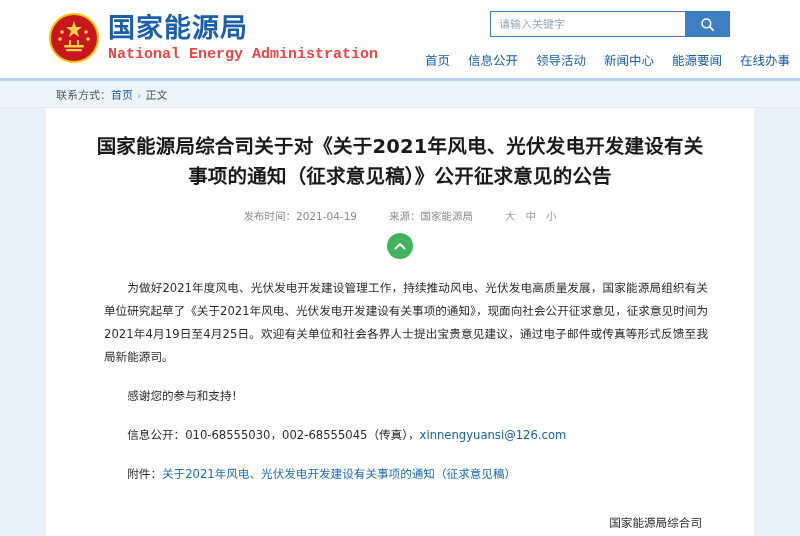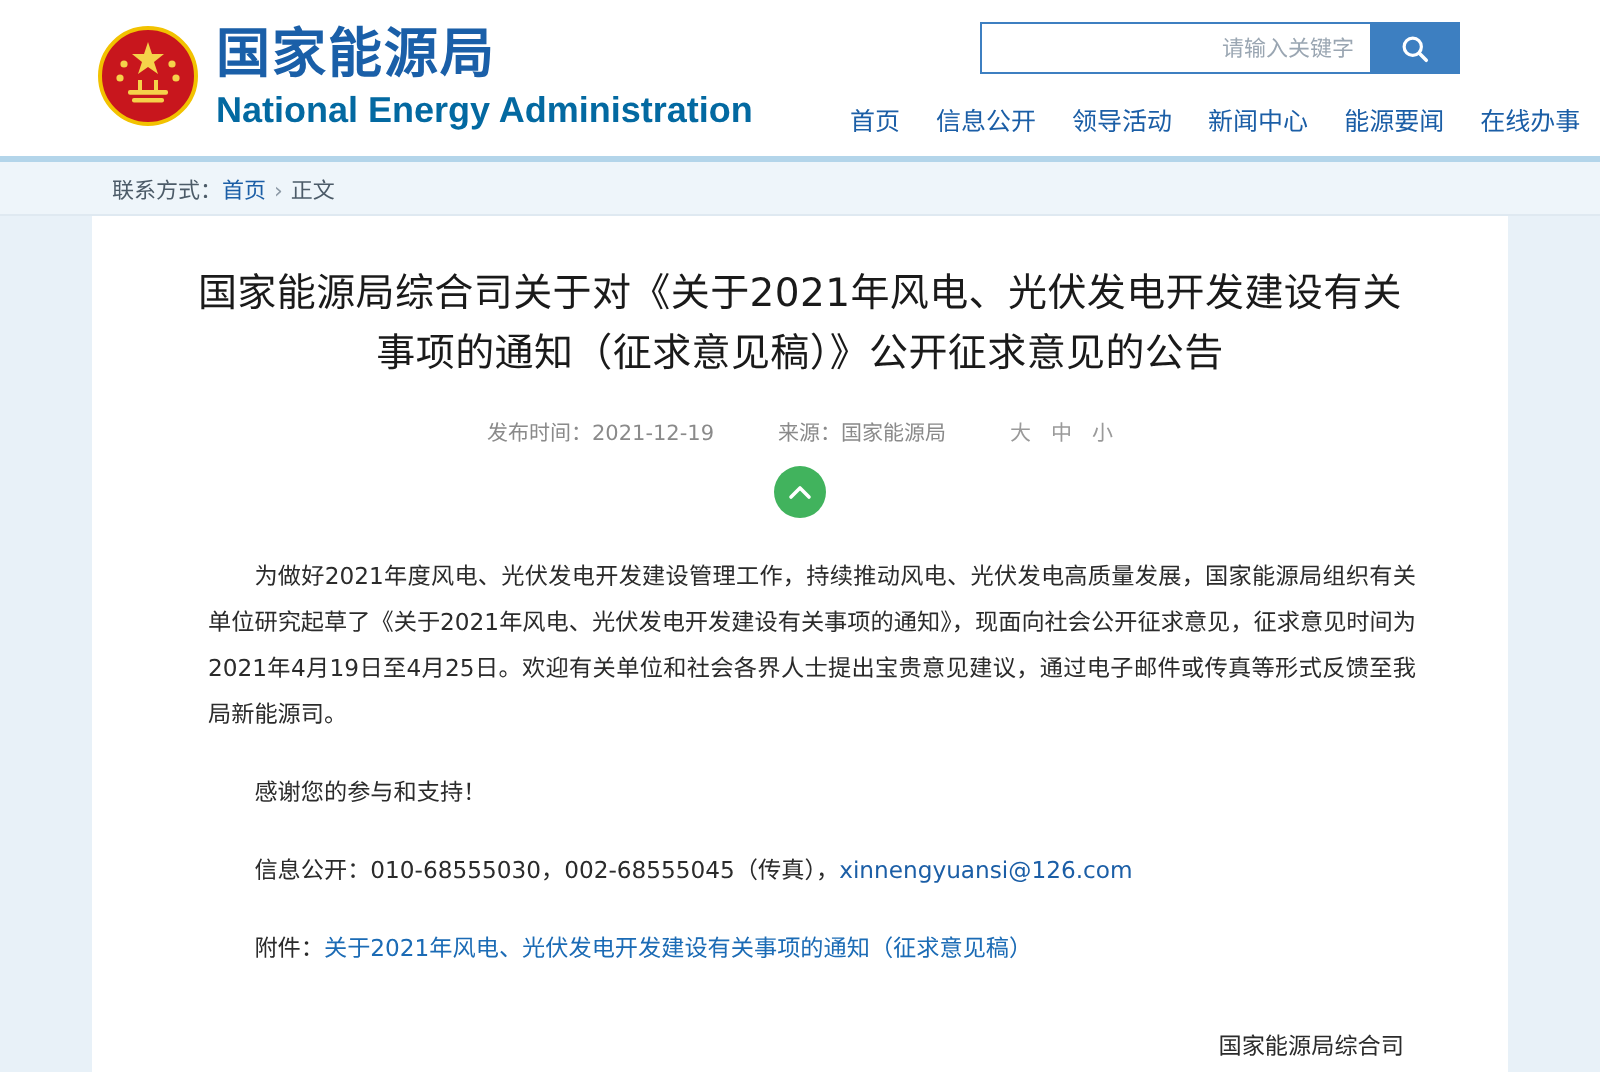--- a/index.html
+++ b/index.html
@@ -51,24 +51,24 @@
   .site-title-cn {
     font-family: "DejaVu Sans", "Liberation Sans", sans-serif;
     font-size: 27px;
     font-weight: bold;
     color: #1a5fa8;
     letter-spacing: 1px;
     line-height: 30px;
     white-space: nowrap;
   }
   .site-title-en {
-    font-family: Liberation Sans, sans-serif;
-    font-size: 18px;
+    font-family: Liberation Mono, monospace;
+    font-size: 15px;
     font-weight: bold;
-    color: #0369a1;
+    color: #ef4444;
     line-height: 18px;
     margin-top: 3px;
     white-space: nowrap;
   }
 
   
   .search-box {
     position: absolute;
     left: 490px;
     top: 11px;
@@ -81,21 +81,20 @@
   }
   .search-input {
     flex: 1 1 auto;
     border: 0;
     outline: none;
     padding: 0 8px;
     font-size: 11px;
     color: #333;
     font-family: "DejaVu Sans", "Liberation Sans", sans-serif;
     background: #fff;
-    text-align: right;
   }
   .search-input::placeholder { color: #9aa6b2; }
   .search-btn {
     width: 44px;
     background: #3d7fc1;
     border: 0;
     cursor: pointer;
     display: flex;
     align-items: center;
     justify-content: center;
@@ -166,21 +165,21 @@
     height: 429px;
     background: #ffffff;
     box-sizing: border-box;
     padding: 24px 46px 0 46px;
     overflow: hidden;
   }
 
   .article-title {
     font-family: "DejaVu Sans", "Liberation Sans", sans-serif;
     font-size: 19.5px;
-    font-weight: normal;
+    font-weight: bold;
     color: #1a1a1a;
     line-height: 30px;
     text-align: center;
     letter-spacing: 0.2px;
   }
 
   .meta-row {
     margin-top: 16px;
     display: flex;
     justify-content: center;
@@ -303,21 +302,21 @@
 
   <div class="content-wrap">
     <div class="left-rail"></div>
     <div class="right-rail"></div>
 
     <div class="article">
 
       <div class="article-title">国家能源局综合司关于对《关于2021年风电、光伏发电开发建设有关事项的通知（征求意见稿）》公开征求意见的公告</div>
 
       <div class="meta-row">
-        <span class="meta-item">发布时间：2021-12-19</span>
+        <span class="meta-item">发布时间：2021-04-19</span>
         <span class="meta-item">来源：国家能源局</span>
         <span class="font-sizes">
           <span>大</span>
           <span>中</span>
           <span>小</span>
         </span>
       </div>
 
       <div class="top-button">
         <svg width="12" height="9" viewBox="0 0 12 9">

